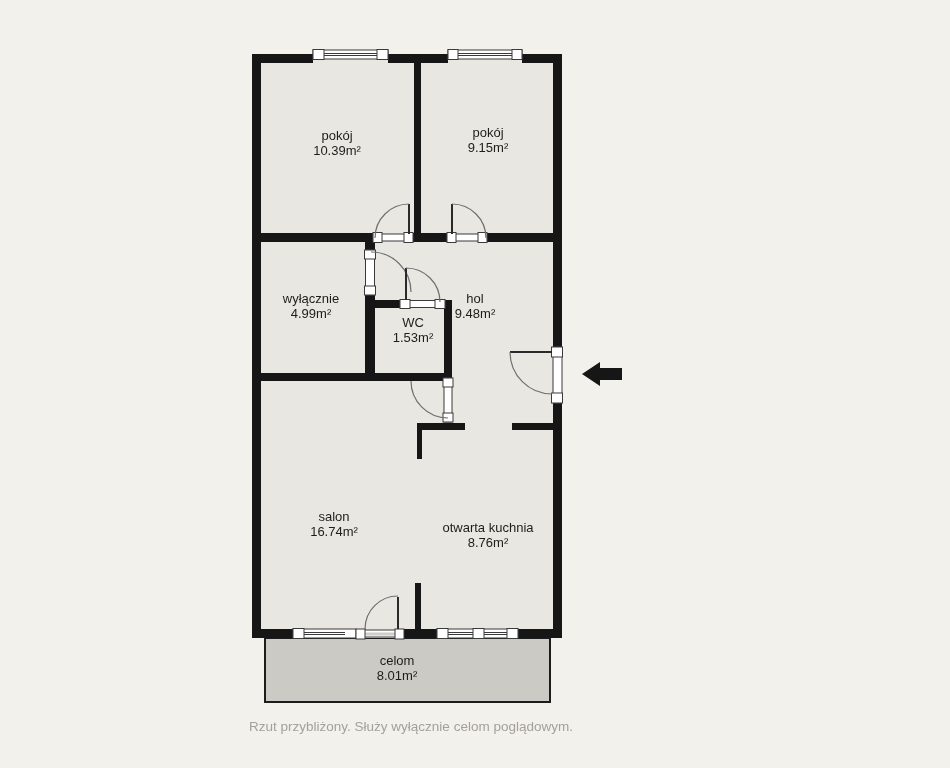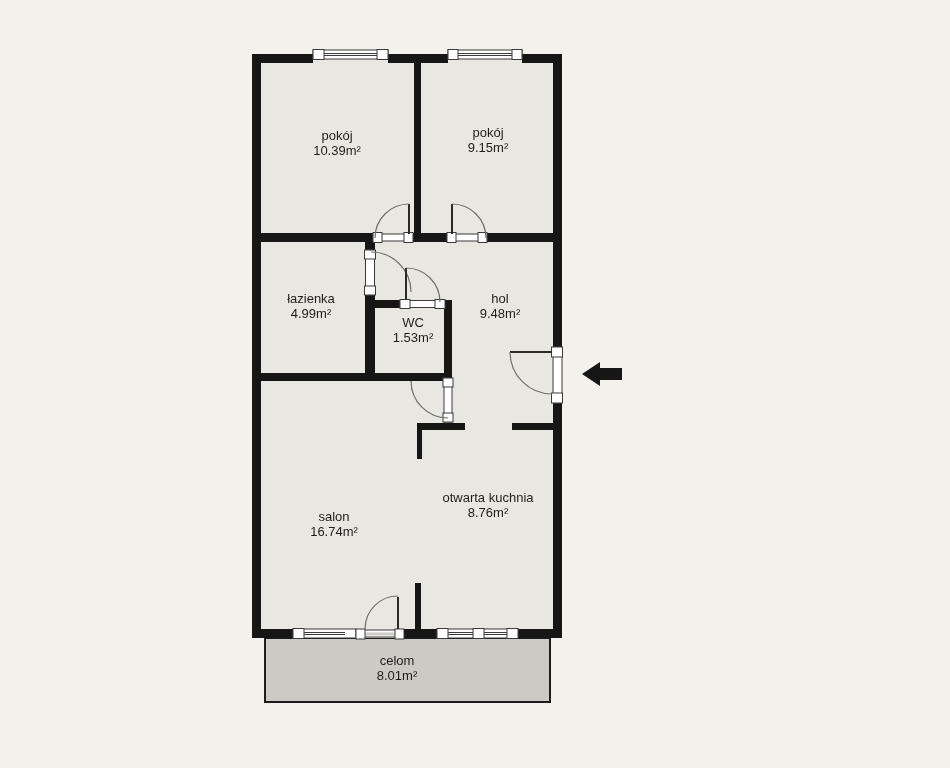--- a/index.html
+++ b/index.html
@@ -159,38 +159,39 @@
 
   <div class="room-label" style="left:337px;top:143px">
     <div>pokój</div>
     <div>10.39m²</div>
   </div>
   <div class="room-label" style="left:488px;top:140px">
     <div>pokój</div>
     <div>9.15m²</div>
   </div>
   <div class="room-label" style="left:311px;top:306px">
-    <div>łazienka</div>
+    <div>wyłącznie</div>
     <div>4.99m²</div>
   </div>
   <div class="room-label" style="left:413px;top:330px">
     <div>WC</div>
     <div>1.53m²</div>
   </div>
-  <div class="room-label" style="left:500px;top:306px">
+  <div class="room-label" style="left:475px;top:306px">
     <div>hol</div>
     <div>9.48m²</div>
   </div>
   <div class="room-label" style="left:334px;top:524px">
     <div>salon</div>
     <div>16.74m²</div>
   </div>
-  <div class="room-label" style="left:488px;top:505px">
+  <div class="room-label" style="left:488px;top:535px">
     <div>otwarta kuchnia</div>
     <div>8.76m²</div>
   </div>
   <div class="room-label" style="left:397px;top:668px">
     <div>celom</div>
     <div>8.01m²</div>
   </div>
 
+  <div class="caption">Rzut przybliżony. Służy wyłącznie celom poglądowym.</div>
 
 </div>
 
 </body></html>

